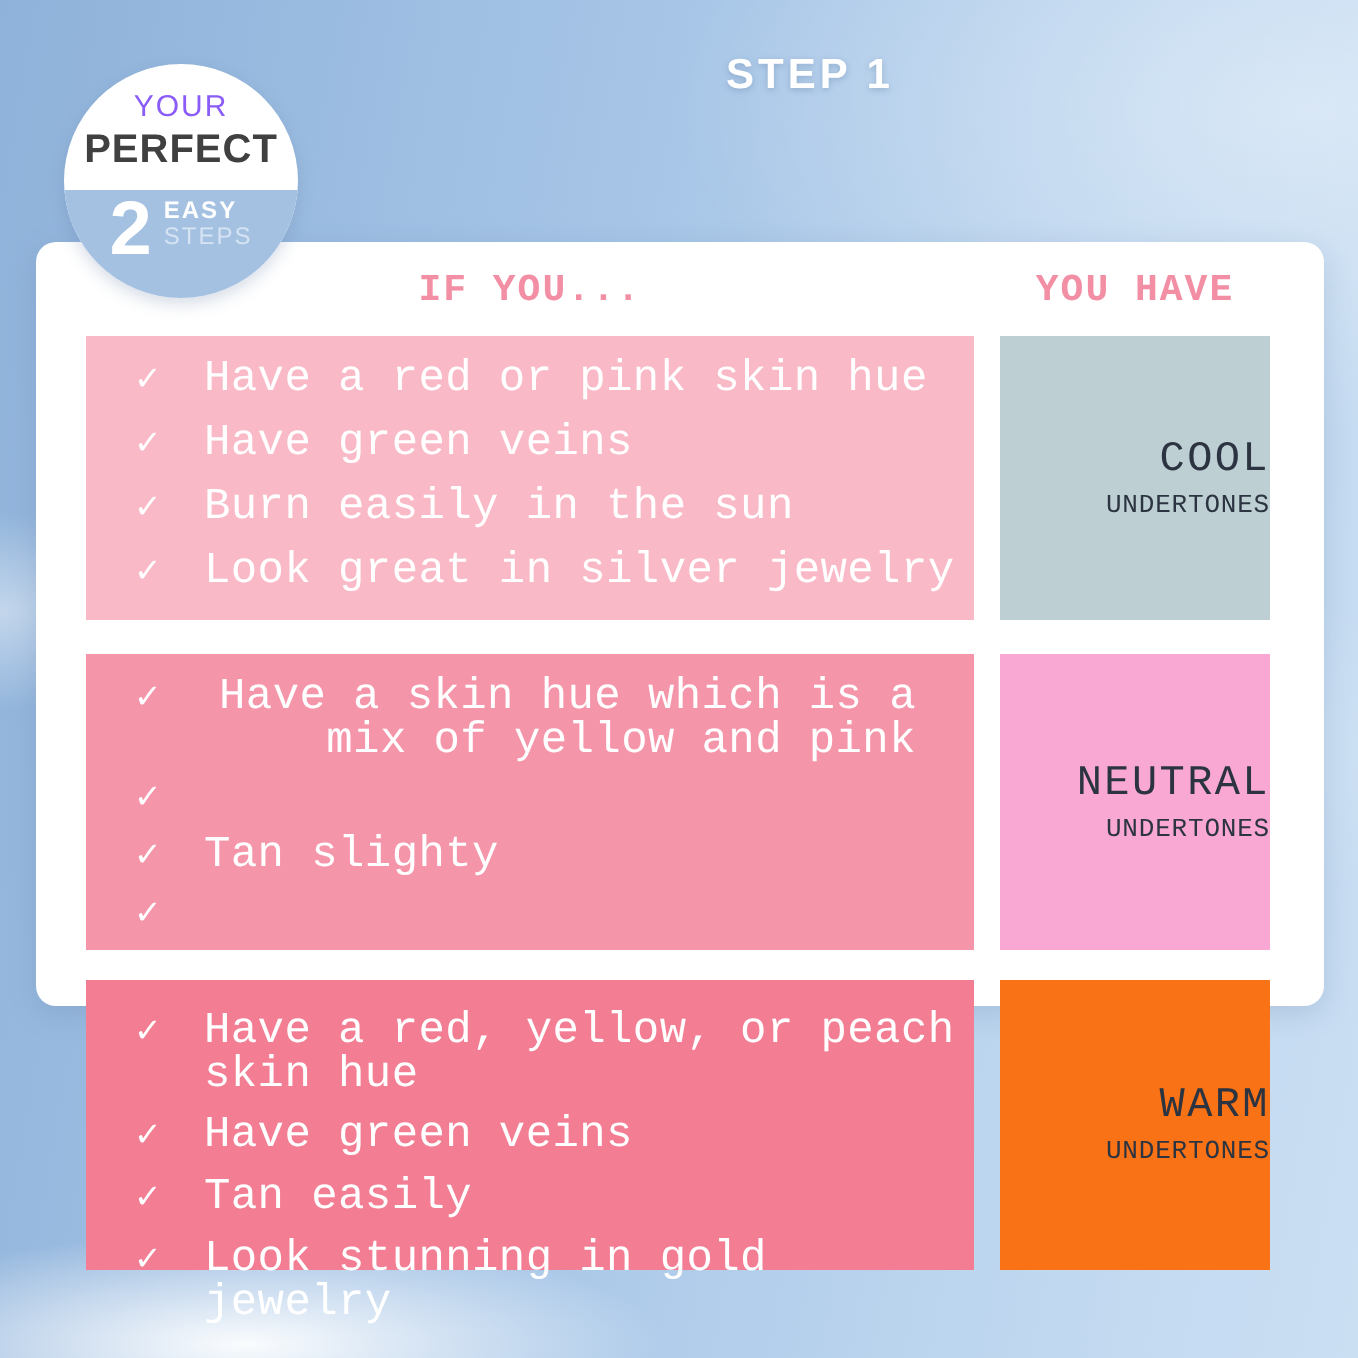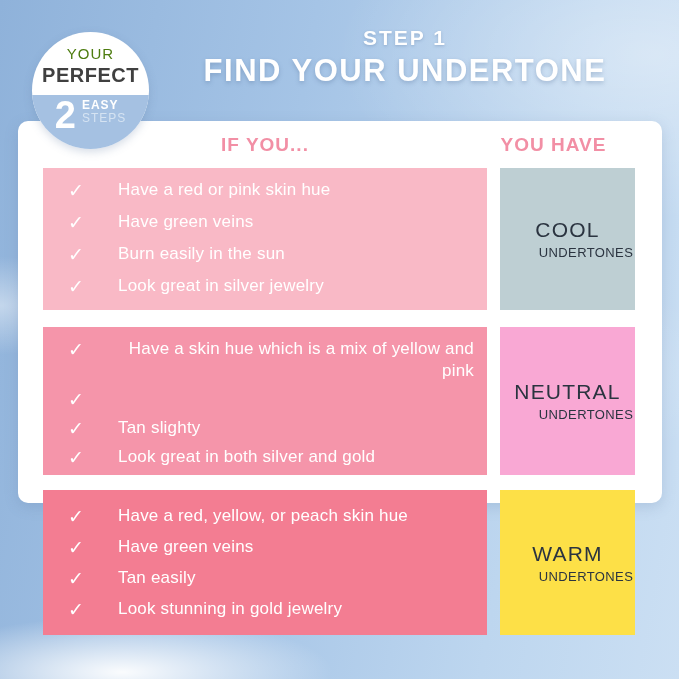--- a/index.html
+++ b/index.html
@@ -24,79 +24,79 @@
   .main-title{font-size:31px;font-weight:bold;letter-spacing:1.5px;margin-top:3px;text-shadow:0 2px 4px rgba(80,110,150,0.35);}
 
   
   .badge{
     position:absolute;left:32px;top:32px;width:117px;height:117px;border-radius:50%;
     background:#FFFFFF;overflow:hidden;z-index:5;
     box-shadow:0 3px 8px rgba(90,120,160,0.25);
     text-align:center;
   }
   .badge-top{padding-top:13px;line-height:1.22;}
-  .badge-light{font-size:15px;color:#4d7c0f;letter-spacing:1px;}
+  .badge-light{font-size:15px;color:#8b5cf6;letter-spacing:1px;}
   .badge-bold{font-size:20px;color:#404040;font-weight:bold;letter-spacing:0.5px;}
   .badge-chord{
     position:absolute;left:0;bottom:0;width:100%;height:46%;
     background:#A5C1E2;display:flex;justify-content:center;align-items:flex-start;
     padding-top:1px;box-sizing:border-box;color:#FFFFFF;
   }
   .badge-num{font-size:38px;font-weight:bold;line-height:1.0;margin-right:6px;}
   .badge-steps{text-align:left;padding-top:3px;}
   .badge-easy{font-size:12px;font-weight:bold;letter-spacing:1px;line-height:1.05;}
   .badge-stepsword{font-size:12px;color:#D5E3F2;letter-spacing:1px;line-height:1.05;}
 
   
   .card{
     position:absolute;left:18px;top:121px;width:644px;height:382px;
     background:#FFFFFF;border-radius:10px;
     box-shadow:0 4px 14px rgba(90,120,160,0.22);
+    font-family:Liberation Mono, monospace;
   }
   .col-header{position:absolute;top:13px;font-size:19px;font-weight:bold;color:#F28FA5;letter-spacing:1px;text-align:center;}
   .col-header.left{left:25px;width:444px;}
-  .col-header.right{left:468px;width:135px;}
+  .col-header.right{left:482px;width:135px;}
 
   .row{position:absolute;left:0;width:100%;}
   .row-0{top:47px;height:142px;}
   .row-1{top:206px;height:148px;}
   .row-2{top:369px;height:145px;}
 
   .pink-box{position:absolute;left:25px;top:0;width:444px;height:100%;box-sizing:border-box;}
   .pink-box-0{background:#F9B9C6;padding-top:11px;}
   .pink-box-1{background:#F595AA;padding-top:11px;}
   .pink-box-2{background:#F37D92;padding-top:15px;}
 
   .item{display:flex;align-items:flex-start;padding-left:25px;color:#FFFFFF;}
   .pink-box-0 .item{margin-bottom:9px;}
   .pink-box-1 .item{margin-bottom:6px;}
   .pink-box-2 .item{margin-bottom:8px;}
   .check{width:34px;flex:0 0 34px;font-size:19px;font-weight:bold;line-height:23px;}
-  .item-text{font-size:17px;line-height:22px;letter-spacing:0.2px;margin-left:16px;}
+  .item-text{font-size:22px;line-height:22px;letter-spacing:0.2px;}
   .pink-box-1 .item:first-child .item-text{max-width:356px;text-align:right;}
 
   .tone-box{
     position:absolute;left:482px;top:0;width:135px;height:100%;
-    display:flex;flex-direction:column;justify-content:center;align-items:center;
+    display:flex;flex-direction:column;justify-content:center;align-items:flex-end;
     color:#2B3440;text-align:center;
   }
   .tone-box-0{background:#BECFD3;}
   .tone-box-1{background:#f9a8d4;}
-  .tone-box-2{background:#fde047;}
+  .tone-box-2{background:#f97316;}
   .tone-name{font-size:21px;letter-spacing:1.2px;font-weight:500;}
   .tone-sub{font-size:13px;letter-spacing:0.4px;margin-top:3px;margin-left:37px;}
 </style>
 </head>
 <body>
 
 <div class="sky"></div>
 
 <div class="title-block">
   <div class="step-label">STEP 1</div>
-  <div class="main-title">FIND YOUR UNDERTONE</div>
 </div>
 
 <div class="badge">
   <div class="badge-top">
     <div class="badge-light">YOUR</div>
     <div class="badge-bold">PERFECT</div>
   </div>
   <div class="badge-chord">
     <div class="badge-num">2</div>
     <div class="badge-steps">
@@ -143,21 +143,20 @@
       </div>
       <div class="item">
         <span class="check">✓</span>
       </div>
       <div class="item">
         <span class="check">✓</span>
         <span class="item-text">Tan slighty</span>
       </div>
       <div class="item">
         <span class="check">✓</span>
-        <span class="item-text">Look great in both silver and gold</span>
       </div>
     </div>
     <div class="tone-box tone-box-1">
       <div class="tone-name">NEUTRAL</div>
       <div class="tone-sub">UNDERTONES</div>
     </div>
   </div>
 
   <div class="row row-2">
     <div class="pink-box pink-box-2">

